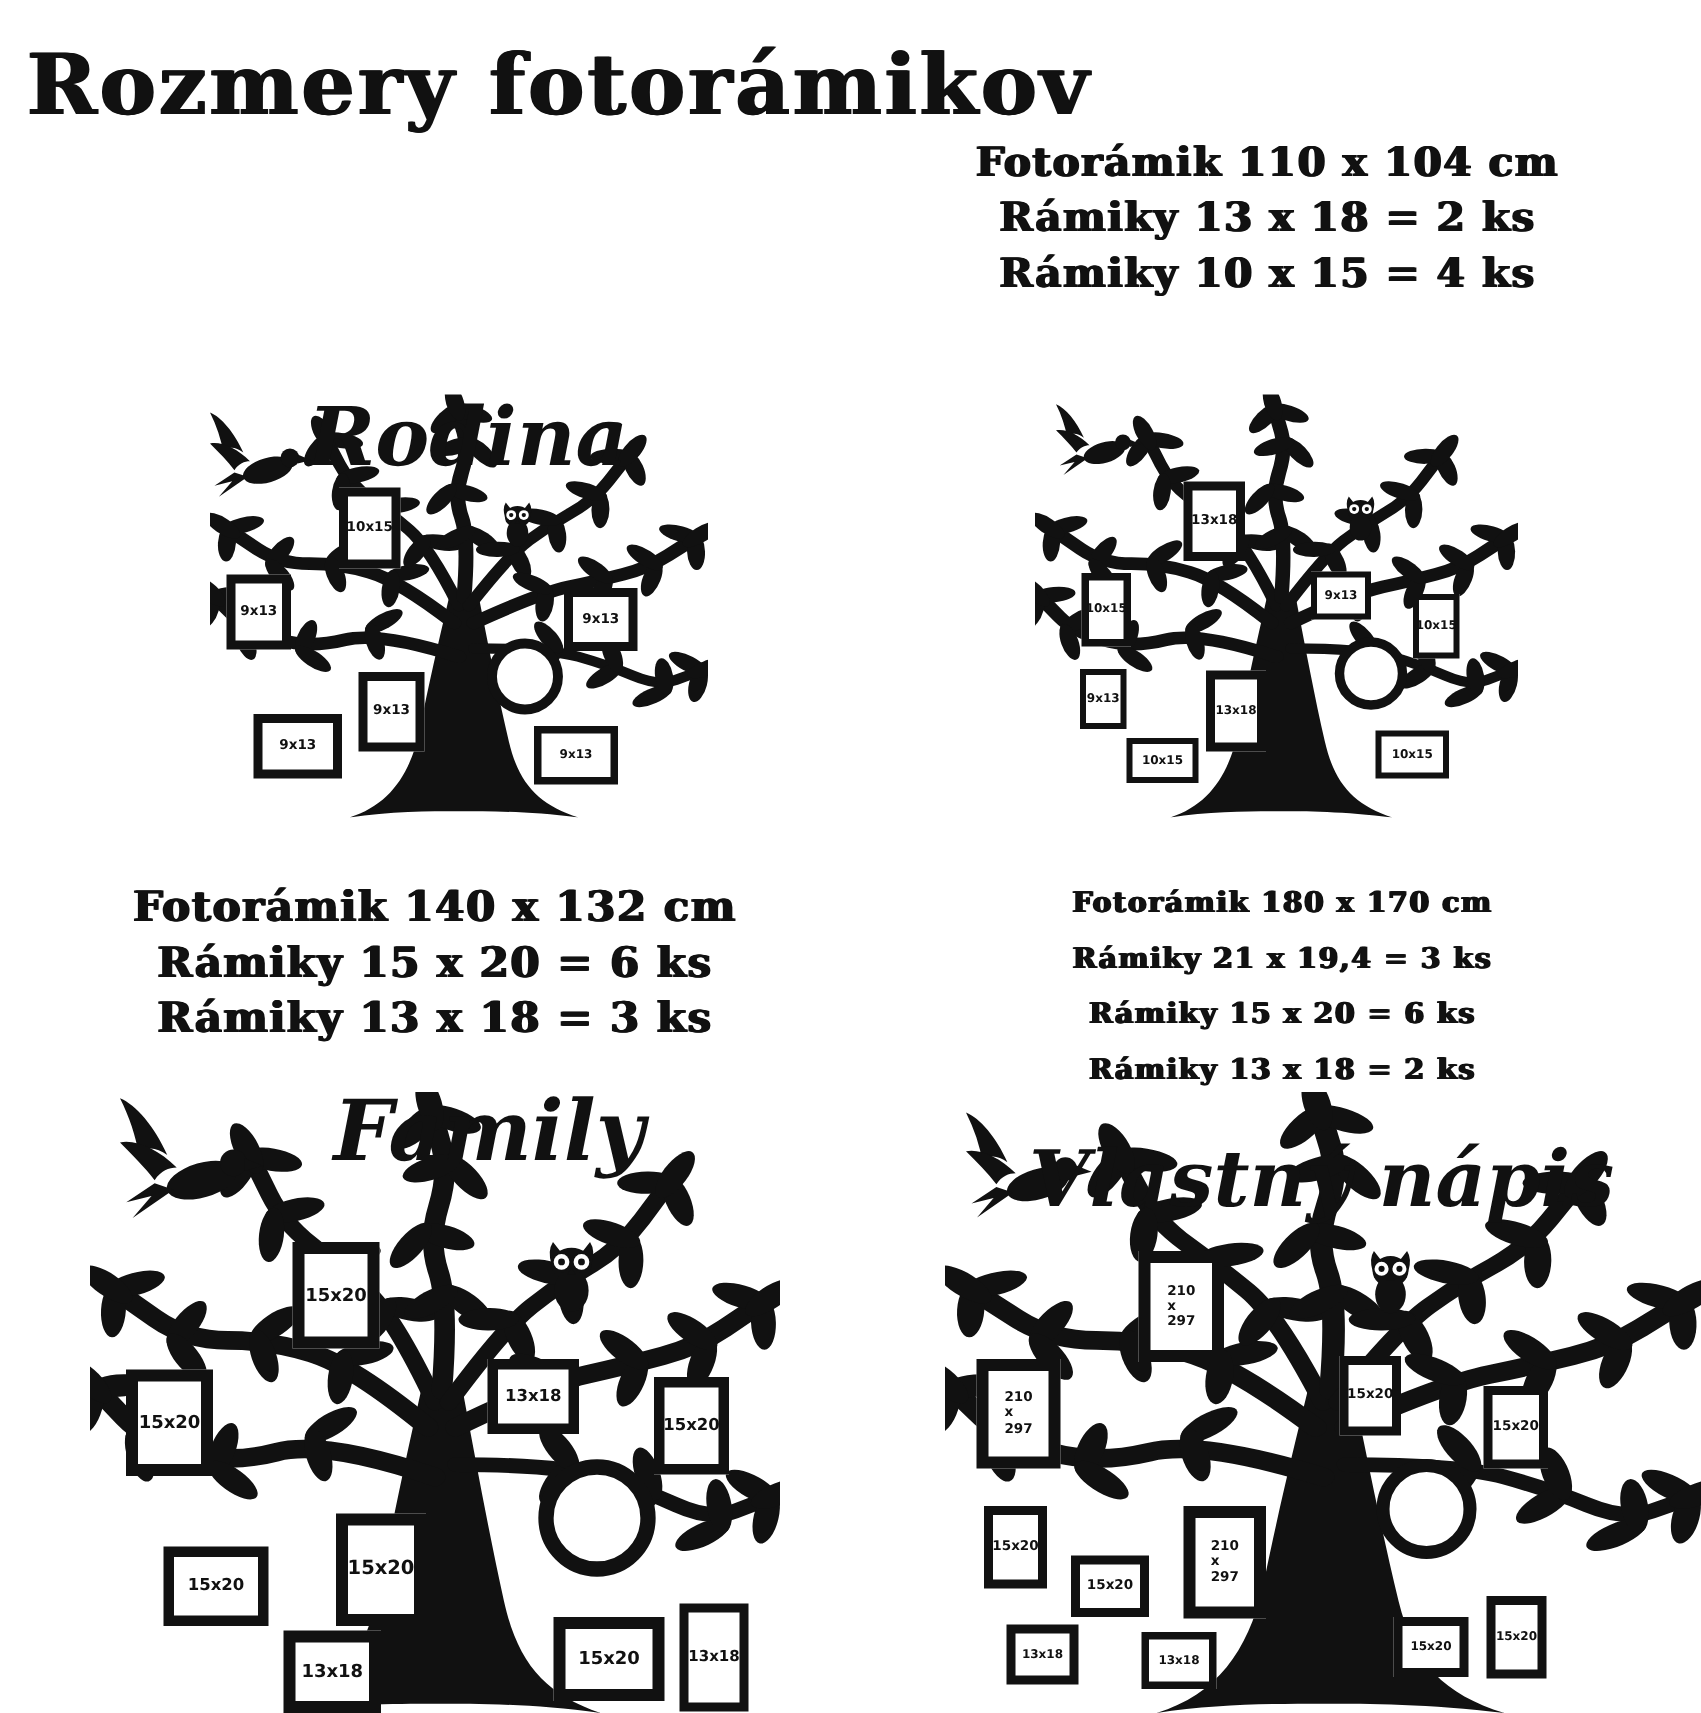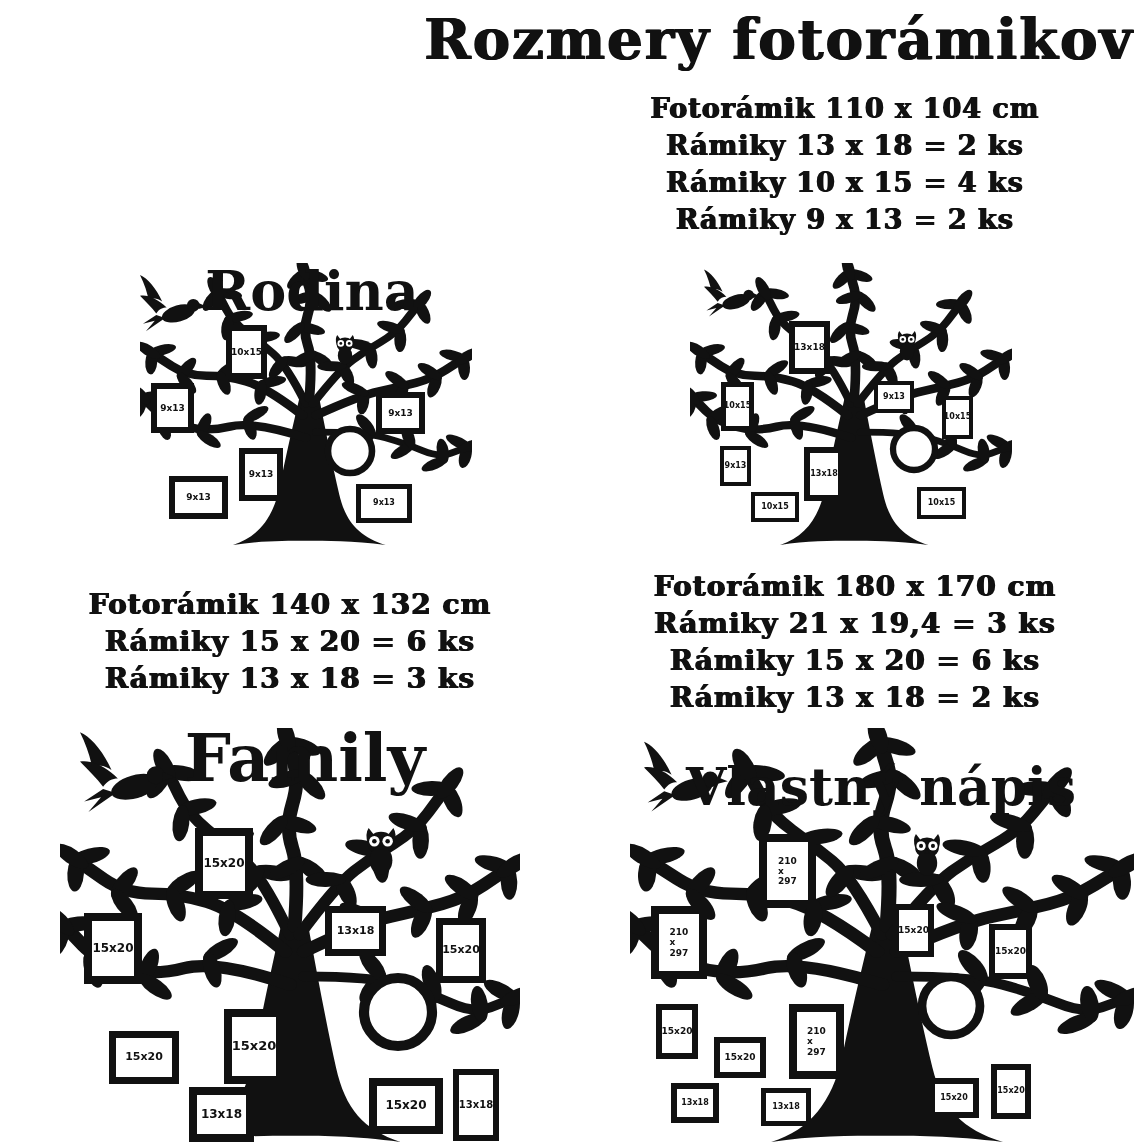--- a/index.html
+++ b/index.html
@@ -1,33 +1,33 @@
 <!DOCTYPE html>
 <html><head>
 <meta charset="utf-8">
 <style>
   html,body{margin:0;padding:0;background:#ffffff;}
   #canvas{
     position:relative;width:1134px;height:1142px;background:#ffffff;
     overflow:hidden;color:#111111;font-family:"DejaVu Serif",serif;
   }
   .page-title{
-    position:absolute;top:6px;left:0;right:0;margin:0;text-align:right;
+    position:absolute;top:6px;left:0;right:0;margin:18px;text-align:left;
     font-size:56px;font-weight:bold;letter-spacing:2px;
     text-shadow:0.8px 0 currentColor,-0.8px 0 currentColor;
   }
   .specs{position:absolute;text-align:center;font-weight:bold;}
   .spec-line{
     white-space:nowrap;letter-spacing:1px;
     text-shadow:0.7px 0 currentColor,-0.7px 0 currentColor;
   }
   .tree{position:absolute;}
   .tree-art{position:absolute;left:0;top:0;width:100%;height:100%;}
   .tree-title{
-    position:absolute;transform:translateX(-50%);font-weight:bold;
+    position:absolute;transform:translateX(-50%);font-style:italic;font-weight:bold;
     white-space:nowrap;line-height:0.95;color:#111111;
   }
   .frame{
     position:absolute;background:#ffffff;box-sizing:border-box;
     display:flex;align-items:center;justify-content:center;
   }
   .frame-label{
     font-family:"DejaVu Sans",sans-serif;font-weight:bold;color:#111111;
     white-space:pre-line;text-align:left;line-height:1.12;letter-spacing:0;
   }
@@ -149,21 +149,20 @@
         <div class="frame-label" style="font-size: 9px;">9x13</div>
       </div>
       <div class="frame" style="left: 216px; top: 221px; width: 56px; height: 39px; border: 5px solid rgb(17, 17, 17);">
         <div class="frame-label" style="font-size: 8px;">9x13</div>
       </div>
     </div>
     <div class="specs" style="left: 600px; top: 90px; width: 490px; font-size: 27px; line-height: 37px;">
       <div class="spec-line">Fotorámik 110 x 104 cm</div>
       <div class="spec-line">Rámiky 13 x 18 = 2 ks</div>
       <div class="spec-line">Rámiky 10 x 15 = 4 ks</div>
-      <div class="spec-line">Rámiky 9 x 13 = 2 ks</div>
     </div>
     <div class="tree" style="left: 690px; top: 263px; width: 322px; height: 282px;">
       <svg class="tree-art" viewBox="0 0 322 282" fill="#111111">
         <g transform="scale(3.220,2.820)">
           <path d="M28,100C36,97 40,90 42,80C44,68 46,58 48,48L54,48C56,60 58,72 60,82C62,92 66,97 74,100C64,98.5 56,98.5 50,98.5C44,98.5 36,98.5 28,100Z"></path>
           <path d="M50,62 Q34,56 27.0,58.0 Q20,60 14.0,58.0 Q8,56 5.0,52.5 L2,49" fill="none" stroke="#111111" stroke-width="3" stroke-linecap="round"></path>
           <ellipse rx="4.4" ry="1.8" transform="translate(34.9,53.6) rotate(-214)"></ellipse>
           <ellipse rx="4.4" ry="1.8" transform="translate(33.1,58.4) rotate(-104)"></ellipse>
           <ellipse rx="4.4" ry="1.8" transform="translate(19.3,57.5) rotate(109)"></ellipse>
           <ellipse rx="4.4" ry="1.8" transform="translate(20.7,62.5) rotate(219)"></ellipse>
@@ -371,21 +370,21 @@
         </g>
         <g transform="translate(20,0) scale(1.050)">
           <path d="M30,40C22,22 10,8 0,4C6,16 10,28 12,40C16,34 23,35 30,40Z"></path>
           <path d="M36,48C24,36 10,30 0,32C8,40 16,48 22,56C26,50 31,48 36,48Z"></path>
           <ellipse cx="52" cy="56" rx="23" ry="11" transform="rotate(-16 52 56)"></ellipse>
           <circle cx="72" cy="45" r="8.5"></circle>
           <path d="M79,42L91,47L79,50Z"></path>
           <path d="M34,62L8,80L20,66L4,70L22,58Z"></path>
         </g>
       </svg>
-      <div class="tree-title" style="left: 245px; top: 0px; font-size: 65px;">Family</div>
+      <div class="tree-title" style="left: 266px; top: 0px; font-size: 56px;">Family</div>
       <div class="frame" style="left: 135px; top: 100px; width: 58px; height: 71px; border: 8px solid rgb(17, 17, 17);">
         <div class="frame-label" style="font-size: 12px;">15x20</div>
       </div>
       <div class="frame" style="left: 24px; top: 185px; width: 58px; height: 71px; border: 8px solid rgb(17, 17, 17);">
         <div class="frame-label" style="font-size: 12px;">15x20</div>
       </div>
       <div class="frame" style="left: 265px; top: 178px; width: 61px; height: 50px; border: 7px solid rgb(17, 17, 17);">
         <div class="frame-label" style="font-size: 11px;">13x18</div>
       </div>
       <div class="frame" style="left: 376px; top: 190px; width: 50px; height: 65px; border: 7px solid rgb(17, 17, 17);">
@@ -400,21 +399,21 @@
       <div class="frame" style="left: 129px; top: 359px; width: 65px; height: 55px; border: 8px solid rgb(17, 17, 17);">
         <div class="frame-label" style="font-size: 12px;">13x18</div>
       </div>
       <div class="frame" style="left: 309px; top: 350px; width: 74px; height: 56px; border: 8px solid rgb(17, 17, 17);">
         <div class="frame-label" style="font-size: 12px;">15x20</div>
       </div>
       <div class="frame" style="left: 393px; top: 341px; width: 46px; height: 72px; border: 6px solid rgb(17, 17, 17);">
         <div class="frame-label" style="font-size: 10px;">13x18</div>
       </div>
     </div>
-    <div class="specs" style="left: 600px; top: 568px; width: 510px; font-size: 28px; line-height: 37px;">
+    <div class="specs" style="left: 600px; top: 584px; width: 510px; font-size: 19px; line-height: 37px;">
       <div class="spec-line">Fotorámik 180 x 170 cm</div>
       <div class="spec-line">Rámiky 21 x 19,4 = 3 ks</div>
       <div class="spec-line">Rámiky 15 x 20 = 6 ks</div>
       <div class="spec-line">Rámiky 13 x 18 = 2 ks</div>
     </div>
     <div class="tree" style="left: 630px; top: 728px; width: 504px; height: 414px;">
       <svg class="tree-art" viewBox="0 0 504 414" fill="#111111">
         <g transform="scale(5.040,4.140)">
           <path d="M28,100C36,97 40,90 42,80C44,68 46,58 48,48L54,48C56,60 58,72 60,82C62,92 66,97 74,100C64,98.5 56,98.5 50,98.5C44,98.5 36,98.5 28,100Z"></path>
           <path d="M50,62 Q34,56 27.0,58.0 Q20,60 14.0,58.0 Q8,56 5.0,52.5 L2,49" fill="none" stroke="#111111" stroke-width="3" stroke-linecap="round"></path>

